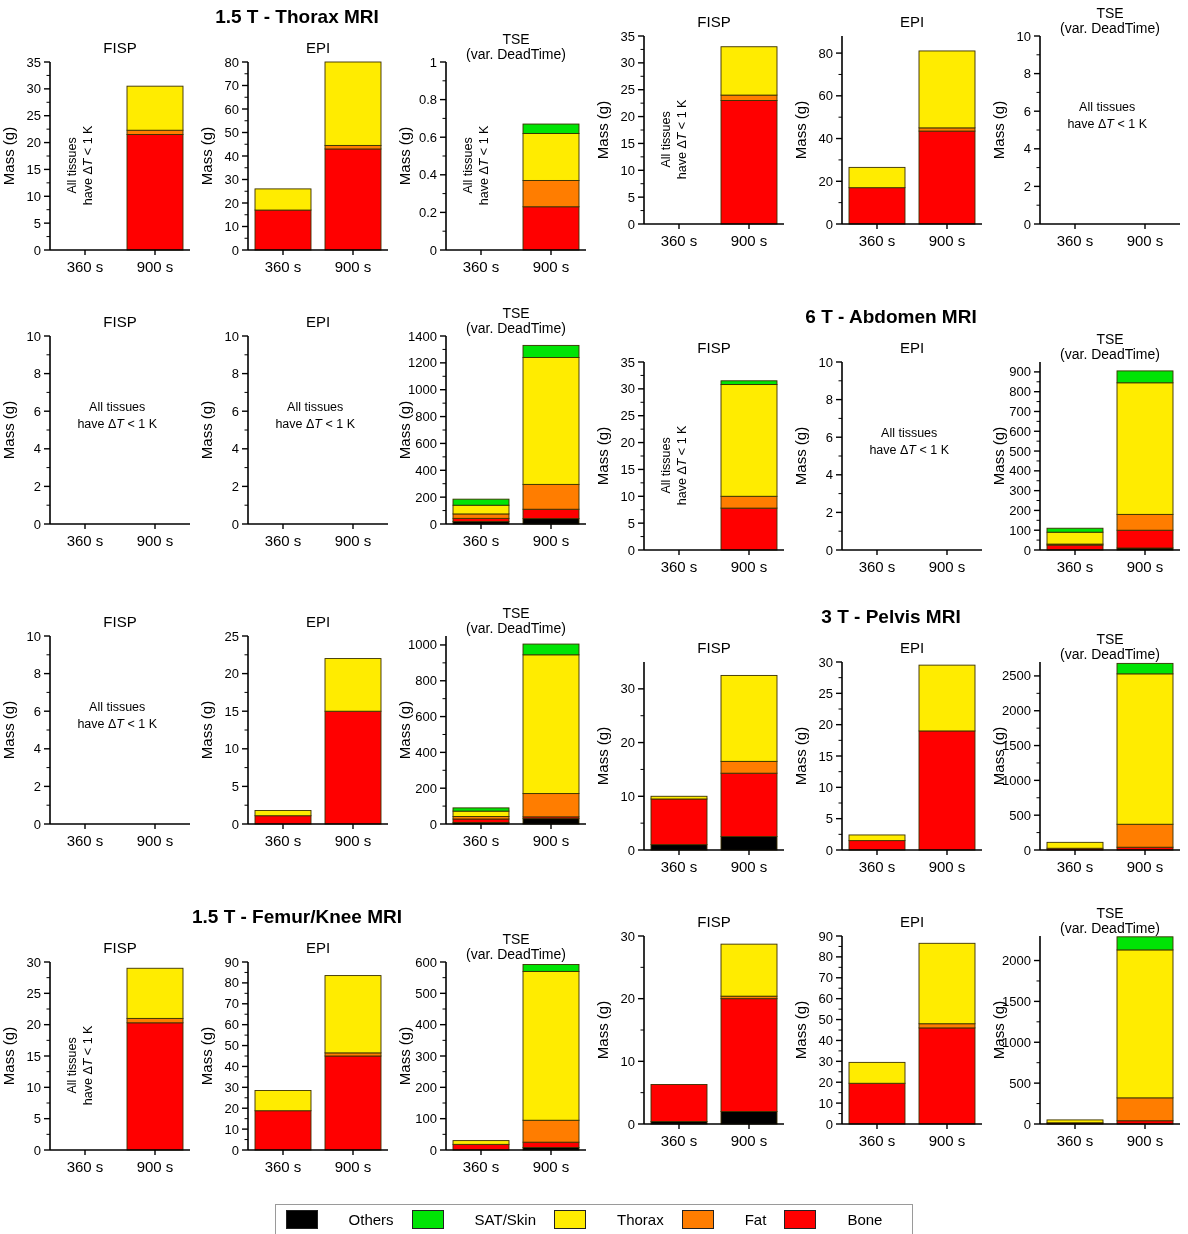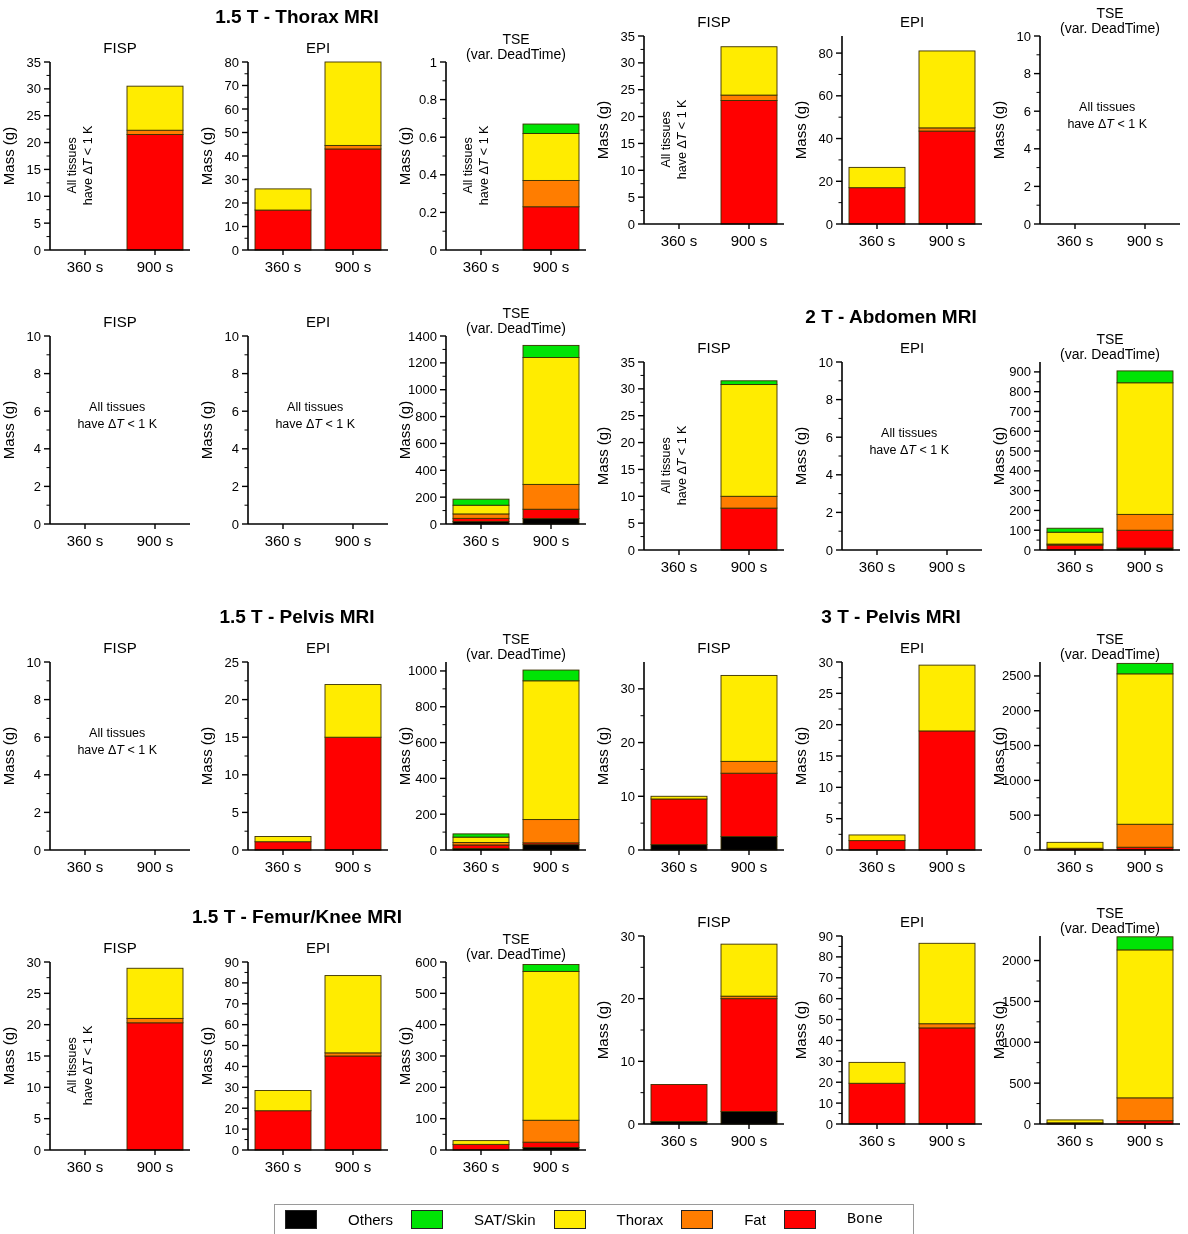--- a/index.html
+++ b/index.html
@@ -7,21 +7,21 @@
   .figure{width:1188px;padding:4px 0 10px 0;}
   .chart-row{display:flex;width:1188px;margin-bottom:12px;}
   .group{width:594px;display:flex;flex-direction:column;}
   .group-title{height:26px;line-height:26px;text-align:center;font-size:19px;font-weight:bold;color:#000;}
   .panels{display:flex;}
   .panel{width:198px;}
   svg text{fill:#000;}
   .legend-wrap{display:flex;justify-content:center;margin-top:6px;}
   .legend{display:flex;align-items:center;border:1px solid #9a9a9a;background:#fff;padding:5px 10px;}
   .legend-item{display:flex;align-items:center;margin-right:18px;gap:24px;}
-  .legend-item:last-child{margin-right:20px;font-family:Liberation Mono, monospace;}
+  .legend-item:last-child{margin-right:20px;}
   .swatch{width:30px;height:17px;border:1px solid #222;margin-right:7px;}
   .legend-label{font-size:15px;color:#000;}
 </style>
 </head>
 <body>
 
 <div class="figure">
   <div id="rows">
       <div class="chart-row">
         <div class="group">
@@ -345,21 +345,21 @@
                 <text x="41" y="36.5" font-size="13" text-anchor="end" font-family="Liberation Sans, DejaVu Sans, sans-serif">1400</text>
                 <line x1="85" y1="220" x2="85" y2="225" stroke="#000" stroke-width="1.4"></line>
                 <text x="85" y="242" font-size="15" text-anchor="middle" font-family="Liberation Sans, DejaVu Sans, sans-serif">360 s</text>
                 <line x1="155" y1="220" x2="155" y2="225" stroke="#000" stroke-width="1.4"></line>
                 <text x="155" y="242" font-size="15" text-anchor="middle" font-family="Liberation Sans, DejaVu Sans, sans-serif">900 s</text>
                 <text x="14" y="126" font-size="15" text-anchor="middle" font-family="Liberation Sans, DejaVu Sans, sans-serif" transform="rotate(-90 14 126)">Mass (g)</text>
               </svg></div>
           </div>
         </div>
         <div class="group">
-          <div class="group-title">2 T - Abdomen MRI</div>
+          <div class="group-title">6 T - Abdomen MRI</div>
           <div class="panels">
             <div class="panel"><svg width="198" height="258">
                 <text x="120" y="23" font-size="15" text-anchor="middle" font-family="Liberation Sans, DejaVu Sans, sans-serif">FISP</text>
                 <rect x="127" y="178.10285714285715" width="56" height="41.89714285714285" fill="#FF0000" stroke="#3a3000" stroke-width="0.9"></rect>
                 <rect x="127" y="166.28571428571428" width="56" height="11.81714285714287" fill="#FF7D00" stroke="#3a3000" stroke-width="0.9"></rect>
                 <rect x="127" y="54.56" width="56" height="111.72571428571428" fill="#FFEC00" stroke="#3a3000" stroke-width="0.9"></rect>
                 <rect x="127" y="50.79999999999998" width="56" height="3.7600000000000193" fill="#00E405" stroke="#3a3000" stroke-width="0.9"></rect>
                 <line x1="50" y1="32" x2="50" y2="220" stroke="#000" stroke-width="1.6"></line>
                 <line x1="50" y1="220" x2="190" y2="220" stroke="#000" stroke-width="1.6"></line>
                 <line x1="44" y1="220" x2="50" y2="220" stroke="#000" stroke-width="1.4"></line>
@@ -469,21 +469,20 @@
                 <text x="85" y="242" font-size="15" text-anchor="middle" font-family="Liberation Sans, DejaVu Sans, sans-serif">360 s</text>
                 <line x1="155" y1="220" x2="155" y2="225" stroke="#000" stroke-width="1.4"></line>
                 <text x="155" y="242" font-size="15" text-anchor="middle" font-family="Liberation Sans, DejaVu Sans, sans-serif">900 s</text>
                 <text x="14" y="126" font-size="15" text-anchor="middle" font-family="Liberation Sans, DejaVu Sans, sans-serif" transform="rotate(-90 14 126)">Mass (g)</text>
               </svg></div>
           </div>
         </div>
       </div>
       <div class="chart-row">
         <div class="group">
-          <div class="group-title">1.5 T - Pelvis MRI</div>
           <div class="panels">
             <div class="panel"><svg width="198" height="258">
                 <text x="120" y="23" font-size="15" text-anchor="middle" font-family="Liberation Sans, DejaVu Sans, sans-serif">FISP</text>
                 <line x1="50" y1="32" x2="50" y2="220" stroke="#000" stroke-width="1.6"></line>
                 <line x1="50" y1="220" x2="190" y2="220" stroke="#000" stroke-width="1.6"></line>
                 <line x1="44" y1="220" x2="50" y2="220" stroke="#000" stroke-width="1.4"></line>
                 <text x="41" y="224.5" font-size="13" text-anchor="end" font-family="Liberation Sans, DejaVu Sans, sans-serif">0</text>
                 <line x1="46.5" y1="201.2" x2="50" y2="201.2" stroke="#000" stroke-width="1"></line>
                 <line x1="44" y1="182.4" x2="50" y2="182.4" stroke="#000" stroke-width="1.4"></line>
                 <text x="41" y="186.9" font-size="13" text-anchor="end" font-family="Liberation Sans, DejaVu Sans, sans-serif">2</text>

